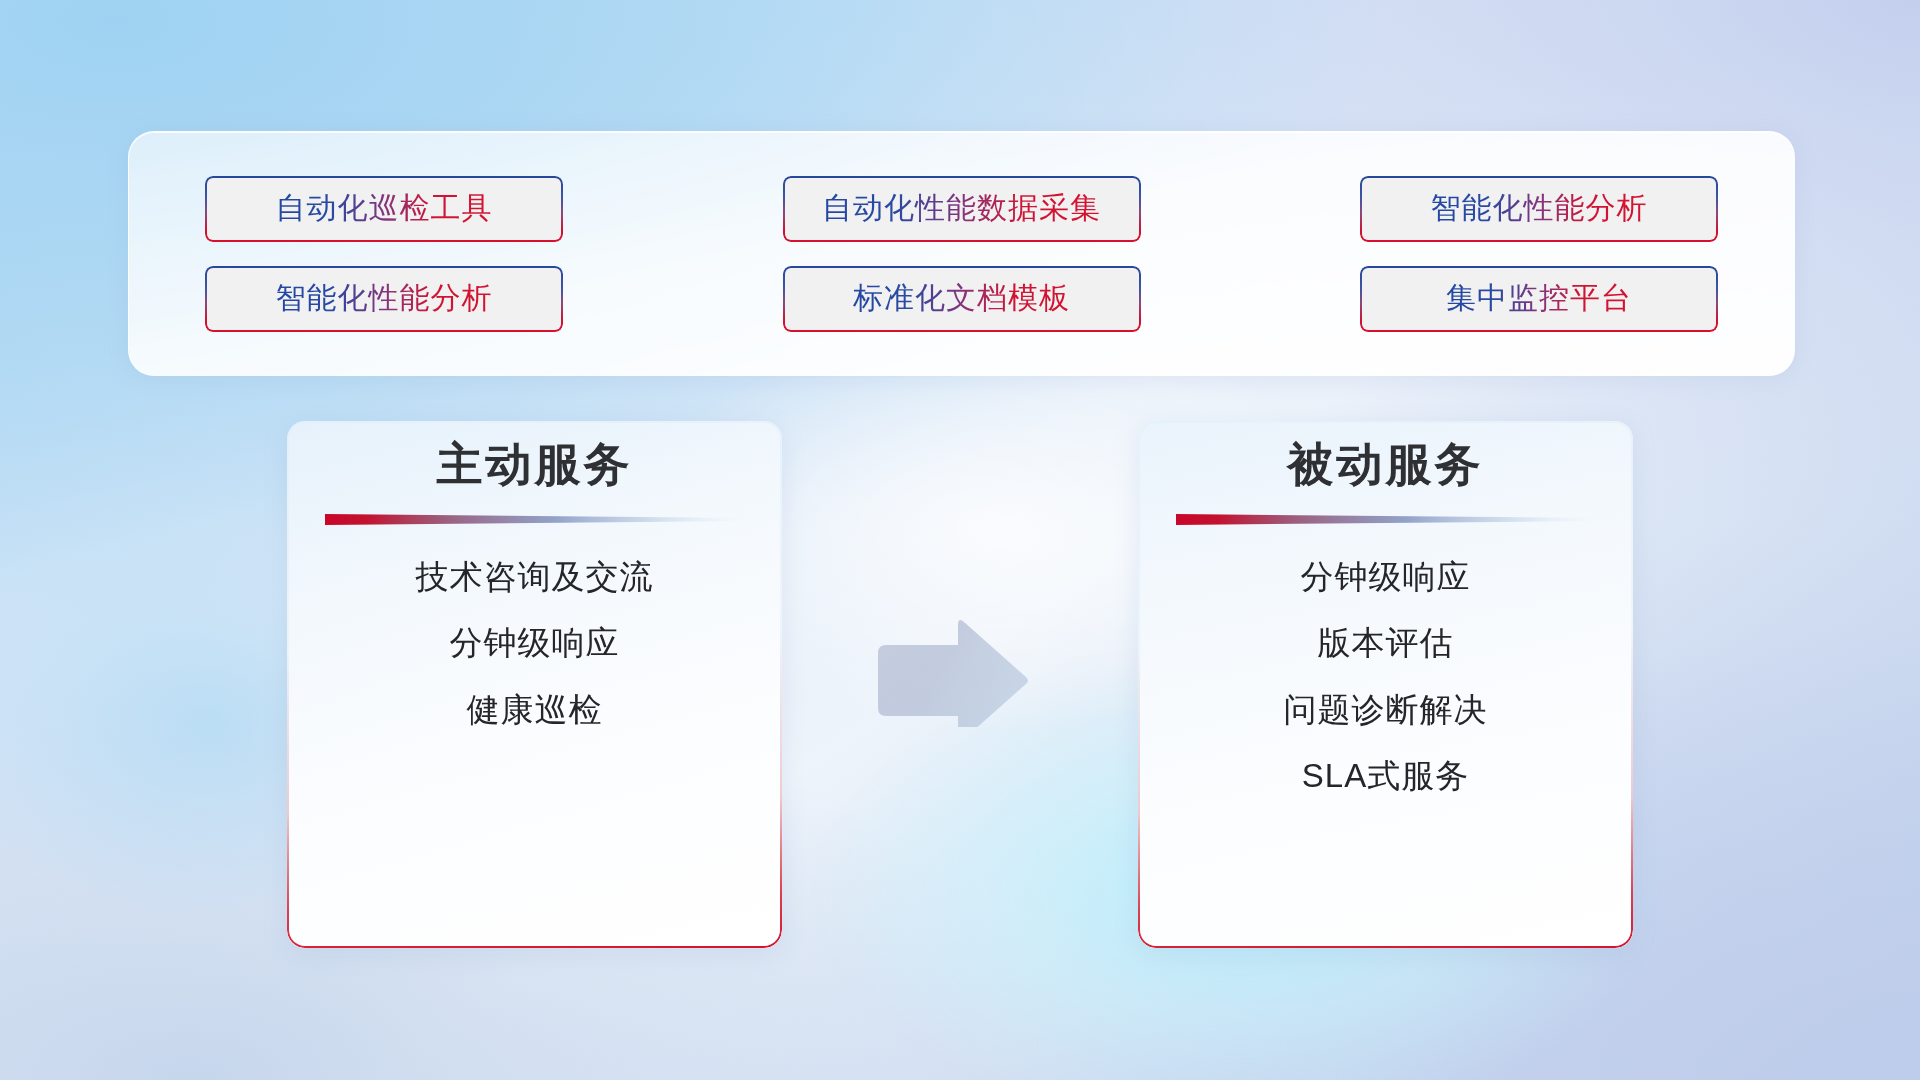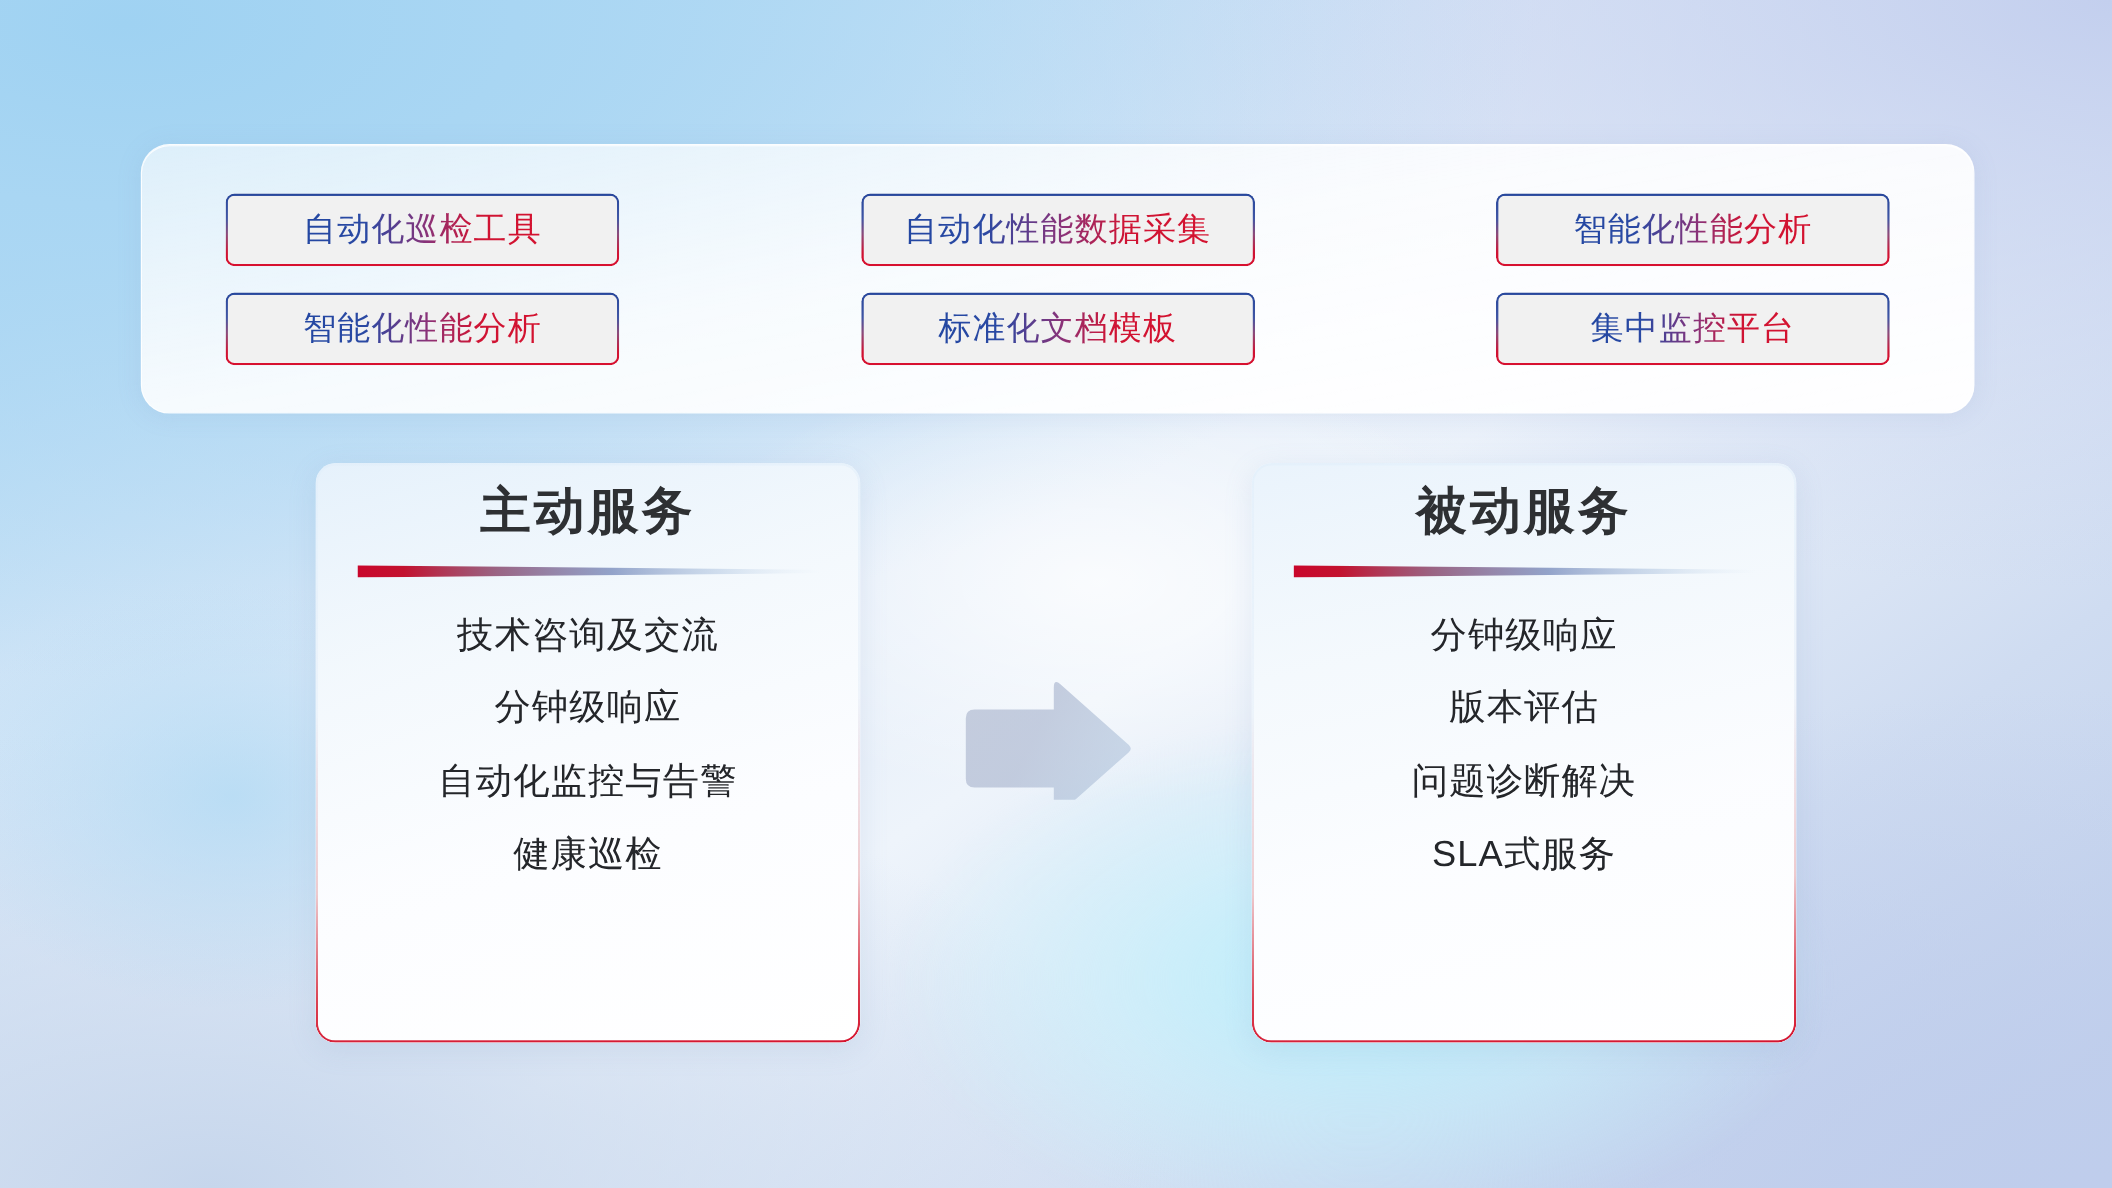--- a/index.html
+++ b/index.html
@@ -171,21 +171,20 @@
             <stop offset="1" stop-color="#cfe0ef" stop-opacity="0"></stop>
           </linearGradient>
         </defs>
         <path d="M0 2 L435 6 L435 9 L0 13 Z" fill="url(#divGradA)"></path>
       </svg>
     </div>
 
     <div class="card-list">
       <div class="card-list-item">技术咨询及交流</div>
       <div class="card-list-item">分钟级响应</div>
-      <div class="card-list-item">自动化监控与告警</div>
       <div class="card-list-item">健康巡检</div>
     </div>
   </div>
 </section>
 
 <div id="flow-arrow">
   <svg viewBox="0 0 160 110" aria-hidden="true">
     <defs>
       <linearGradient id="arrowGrad" x1="0" y1="0" x2="1" y2="0.4">
         <stop offset="0" stop-color="#b9c2d6" stop-opacity=".80"></stop>

